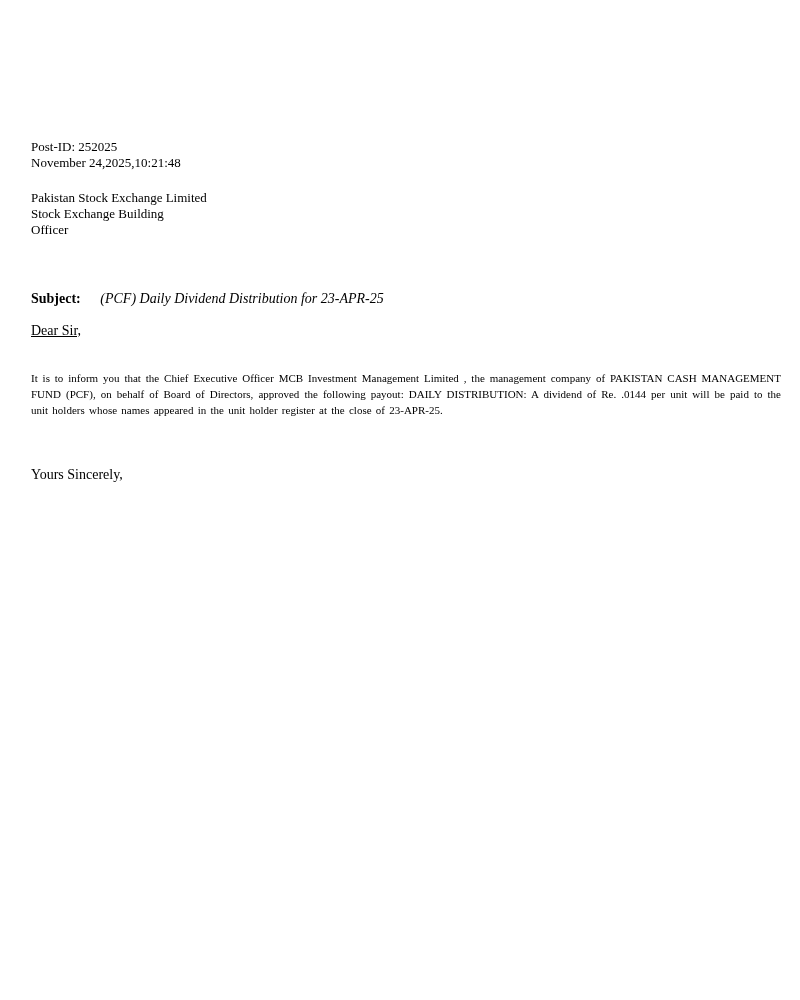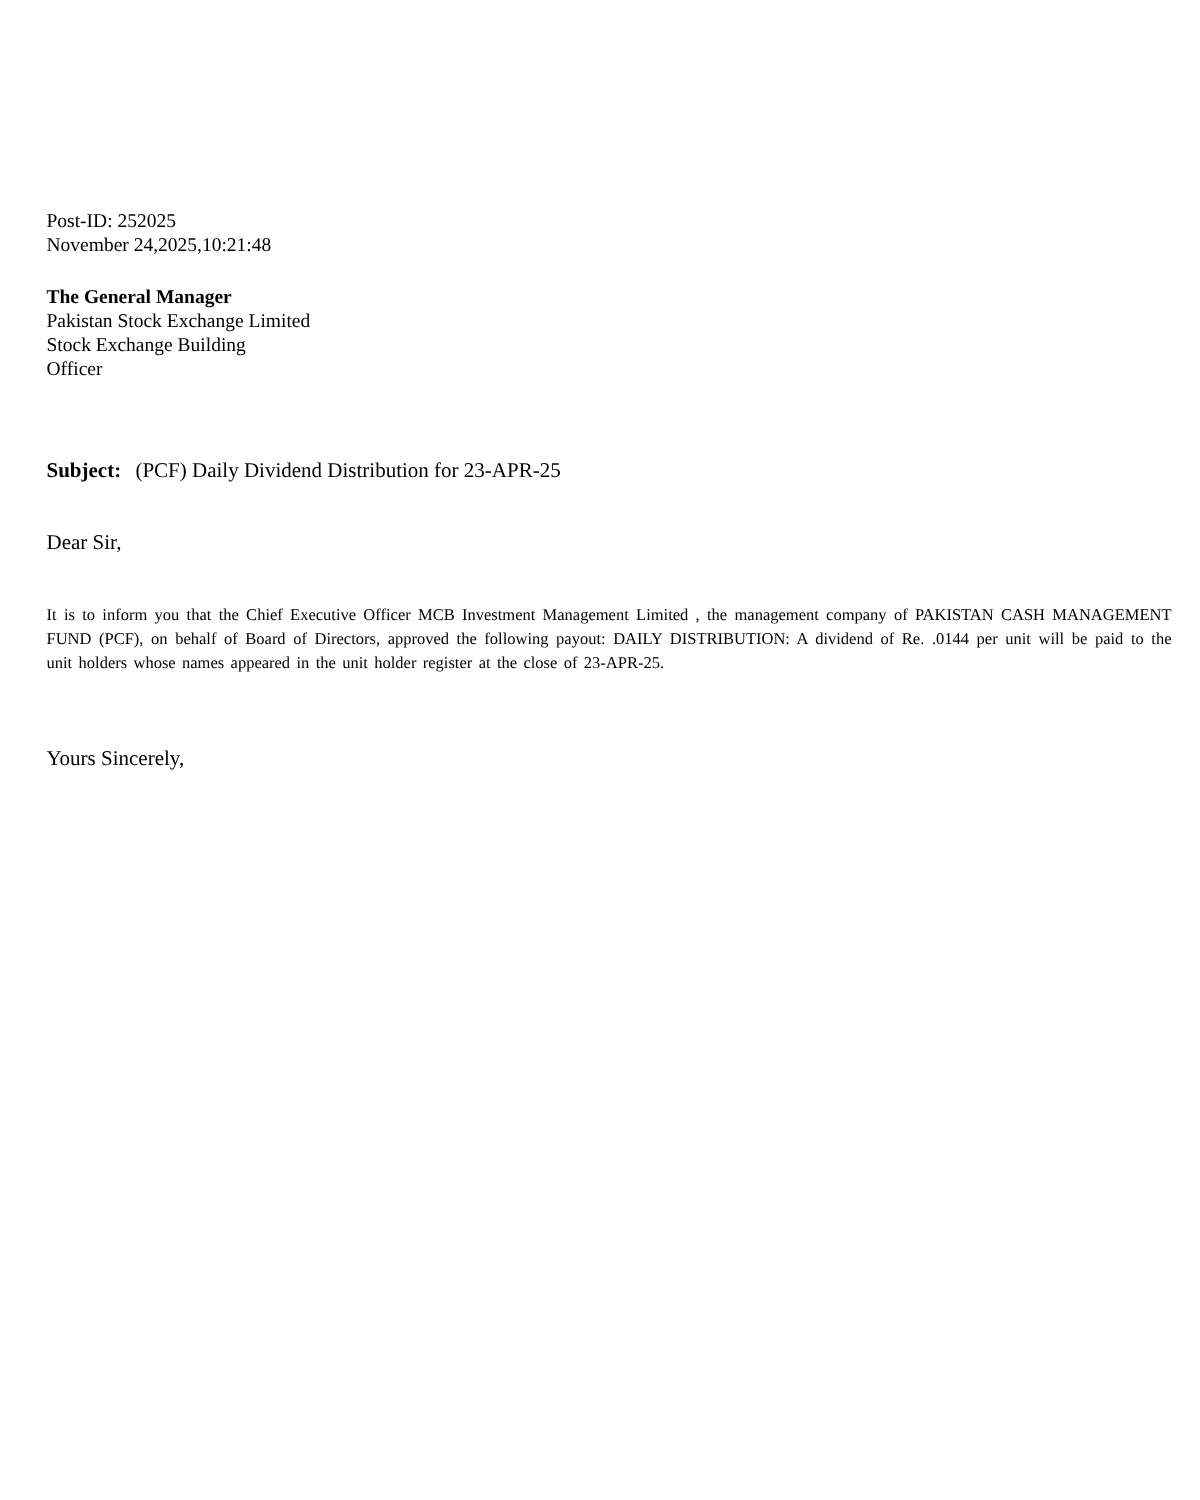--- a/index.html
+++ b/index.html
@@ -32,26 +32,28 @@
   }
   .recipient-block {
     margin-top: 19px;
   }
   .subject-line {
     margin-top: 52px;
     font-size: 14px;
     line-height: 17px;
   }
   .subject-line .subject-text {
-    margin-left: 6px;
+    margin-left: 16px;
+    font-style: italic;
   }
   .salutation {
-    margin: 31px 0 0 0;
+    margin: 15px 0 0 0;
     font-size: 14px;
     line-height: 17px;
+    text-decoration: underline;
   }
   .body-paragraph {
     margin: 31px 0 16px 0;
     font-size: 11px;
     line-height: 16px;
     text-align: justify;
     word-spacing: 1.5px;
   }
   .closing {
     margin: 48px 0 0 0;
@@ -64,21 +66,20 @@
 <body>
 
 <div class="page">
 
   <div class="meta-block">
     <div class="line">Post-ID: 252025</div>
     <div class="line">November 24,2025,10:21:48</div>
   </div>
 
   <div class="recipient-block">
-    <div class="line bold">The General Manager</div>
     <div class="line">Pakistan Stock Exchange Limited</div>
     <div class="line">Stock Exchange Building</div>
     <div class="line">Officer</div>
   </div>
 
   <div class="subject-line">
     <span class="bold">Subject:</span>
     <span class="subject-text">(PCF) Daily Dividend Distribution for 23-APR-25</span>
   </div>
 

